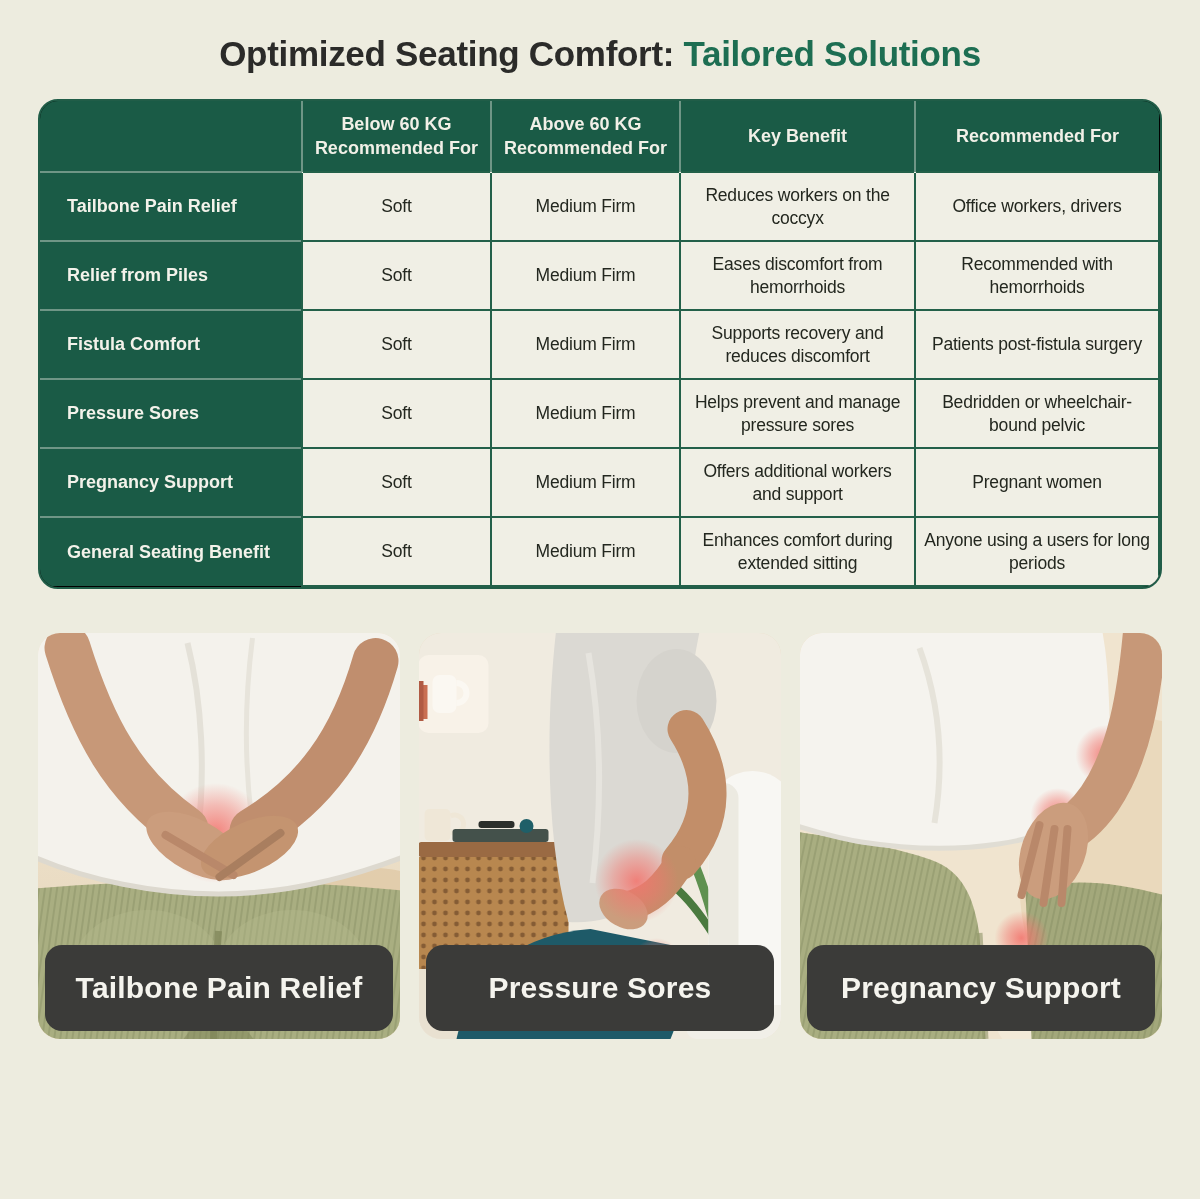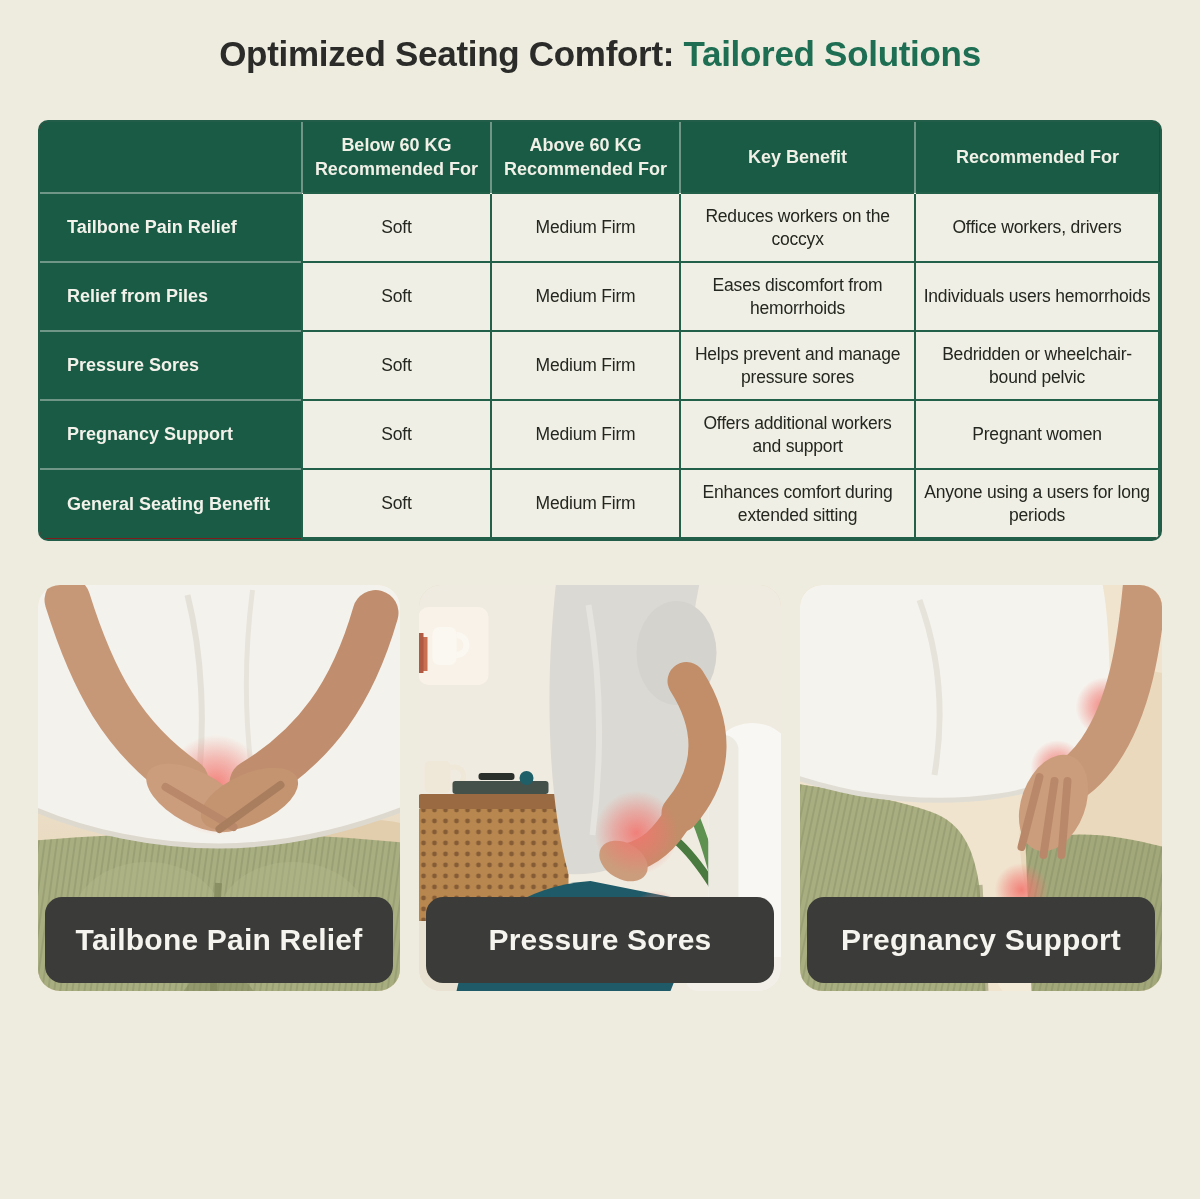--- a/index.html
+++ b/index.html
@@ -11,25 +11,25 @@
   }
   .page { width: 1200px; height: 993px; position: relative; }
 
   
   .title { padding-top: 31px; text-align: center; font-weight: bold; font-size: 35px; line-height: 46px; letter-spacing: -0.3px; }
   .title .t-dark  { color: #2b2b29; }
   .title .t-green { color: #1d6e52; }
 
   
   .table-wrap {
-    margin: 43px 38px 0 38px;
-    border-radius: 10px;
+    margin: 22px 38px 0 38px;
+    border-radius: 20px;
     overflow: hidden;
     border: 2px solid #215d48;
-    background: #7f1d1d;
+    background: #000000;
   }
   table { width: 100%; border-collapse: collapse; table-layout: fixed; }
   col.c-label { width: 23.4%; }
   col.c-below { width: 16.9%; }
   col.c-above { width: 16.9%; }
   col.c-benefit { width: 21.0%; }
   col.c-reco { width: 21.8%; }
 
   thead th {
     height: 71px;
@@ -135,21 +135,28 @@
           <td>Soft</td>
           <td>Medium Firm</td>
           <td>Reduces workers on the coccyx</td>
           <td>Office workers, drivers</td>
         </tr>
         <tr>
           <th class="row-label">Relief from Piles</th>
           <td>Soft</td>
           <td>Medium Firm</td>
           <td>Eases discomfort from hemorrhoids</td>
-          <td>Individuals users hemorrhoids</td>
+          <td>Recommended with hemorrhoids</td>
+        </tr>
+        <tr>
+          <th class="row-label">Fistula Comfort</th>
+          <td>Soft</td>
+          <td>Medium Firm</td>
+          <td>Supports recovery and reduces discomfort</td>
+          <td>Patients post-fistula surgery</td>
         </tr>
         <tr>
           <th class="row-label">Pressure Sores</th>
           <td>Soft</td>
           <td>Medium Firm</td>
           <td>Helps prevent and manage pressure sores</td>
           <td>Bedridden or wheelchair-bound pelvic</td>
         </tr>
         <tr>
           <th class="row-label">Pregnancy Support</th>

